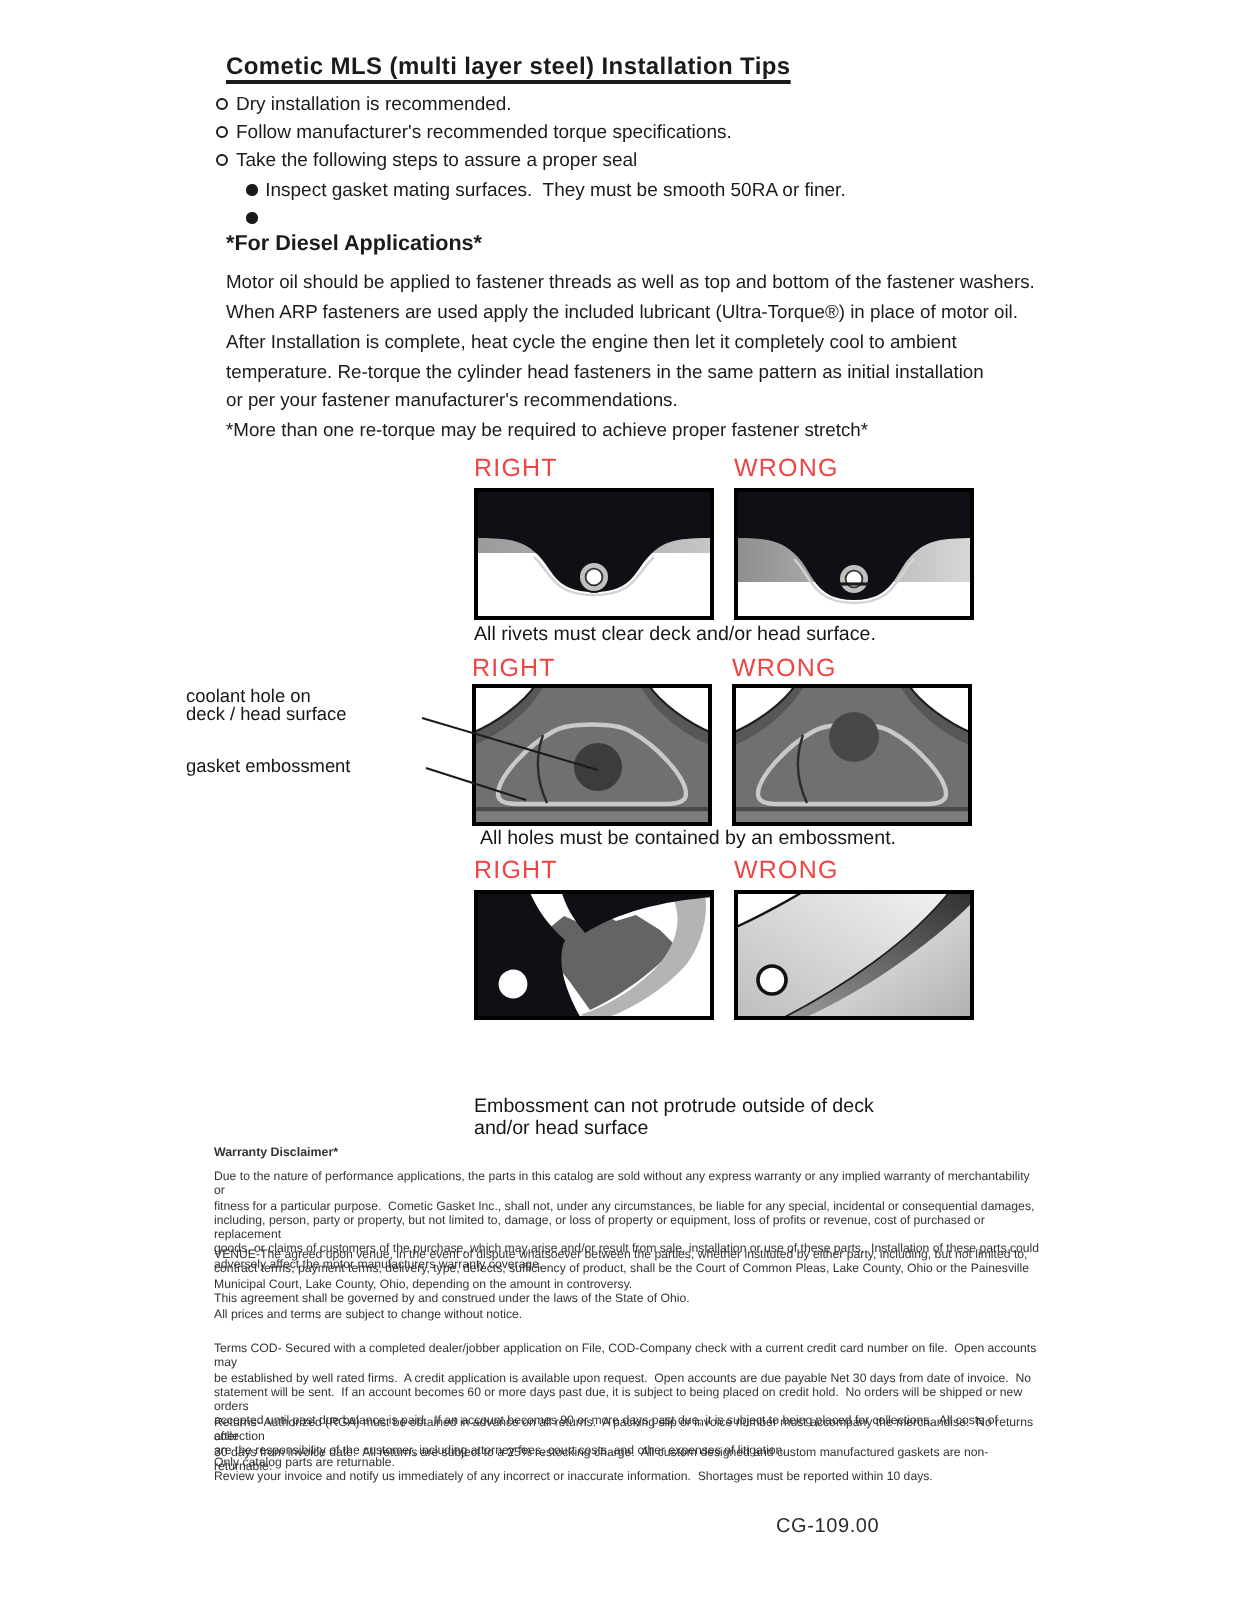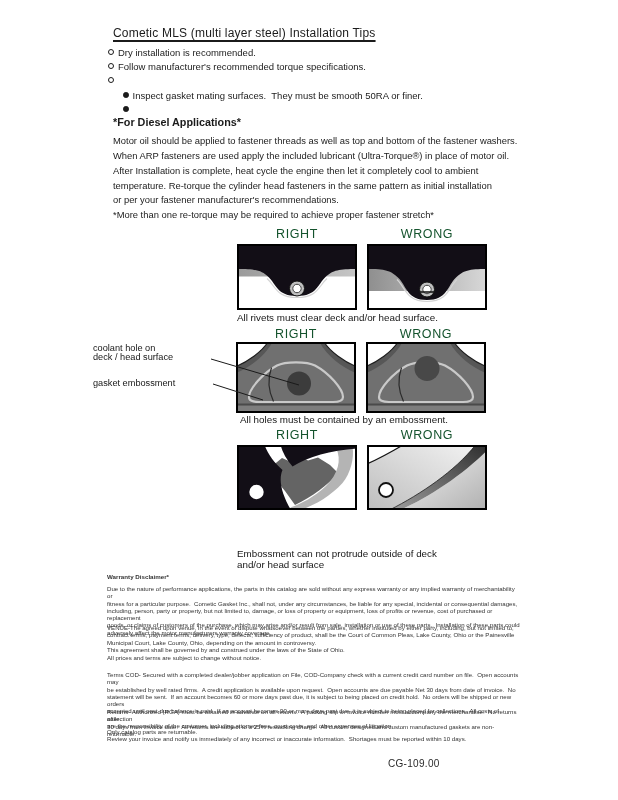--- a/index.html
+++ b/index.html
@@ -6,38 +6,38 @@
   body{
     width:618px;height:800px;position:relative;background:#ffffff;overflow:hidden;
     font-family:"Liberation Sans",sans-serif;color:#1b1b1b;
     -webkit-font-smoothing:antialiased;
   }
   .abs{position:absolute;}
   .preline{white-space:pre-line;}
   .prewrap{white-space:pre-wrap;}
 
   .doc-title{
-    left:113px;top:26px;font-size:12px;font-weight:normal;letter-spacing:.2px;
+    left:113px;top:26px;font-size:12px;font-weight:bold;letter-spacing:.2px;
     text-decoration:underline;text-decoration-thickness:1.5px;text-underline-offset:3px;
   }
   .bullets{left:108px;top:45px;width:430px;font-size:9.5px;}
   .b-row{height:14.4px;display:flex;align-items:center;}
   .b-row.sub{margin-left:15px;}
   .b-marker{width:4px;height:4px;border:1px solid #1b1b1b;border-radius:50%;
     display:inline-block;flex:0 0 auto;margin-right:4px;margin-top:-1px;}
   .b-marker.solid{background:#1b1b1b;width:3.6px;height:3.6px;border-color:#1b1b1b;}
   .b-text{white-space:pre-wrap;}
 
   .diesel-heading{left:113px;top:116px;font-size:10.8px;font-weight:bold;}
   .para{left:113px;width:440px;font-size:9.4px;line-height:14.7px;}
   .p1{top:134px;}
   .p2{top:164px;}
   .note{left:113px;top:209px;font-size:9.4px;}
 
-  .fig-label{width:120px;text-align:center;font-size:12.5px;letter-spacing:.6px;color:#14532d;}
+  .fig-label{width:120px;font-size:12.5px;letter-spacing:.6px;color:#ef4444;}
   .fl-1{top:227px;} .fl-2{top:327px;} .fl-3{top:428px;}
   .col-l{left:237px;} .col-r{left:367px;}
   .col-l2{left:236px;} .col-r2{left:366px;}
 
   .fig{display:block;}
   .caption{font-size:9.8px;line-height:10.8px;color:#161616;}
   .cap1{left:237px;top:313px;}
   .cap2{left:240px;top:415px;}
   .cap3{left:237px;top:514px;margin-top:35px;}
 
@@ -62,20 +62,21 @@
   <div class="b-row">
     <span class="b-marker"></span>
     <span class="b-text">Dry installation is recommended.</span>
   </div>
   <div class="b-row">
     <span class="b-marker"></span>
     <span class="b-text">Follow manufacturer's recommended torque specifications.</span>
   </div>
   <div class="b-row">
     <span class="b-marker"></span>
+    <span class="b-text">Take the following steps to assure a proper seal</span>
   </div>
   <div class="b-row sub">
     <span class="b-marker solid"></span>
     <span class="b-text">Inspect gasket mating surfaces.  They must be smooth 50RA or finer.</span>
   </div>
   <div class="b-row sub">
     <span class="b-marker solid"></span>
   </div>
 </div>
 

